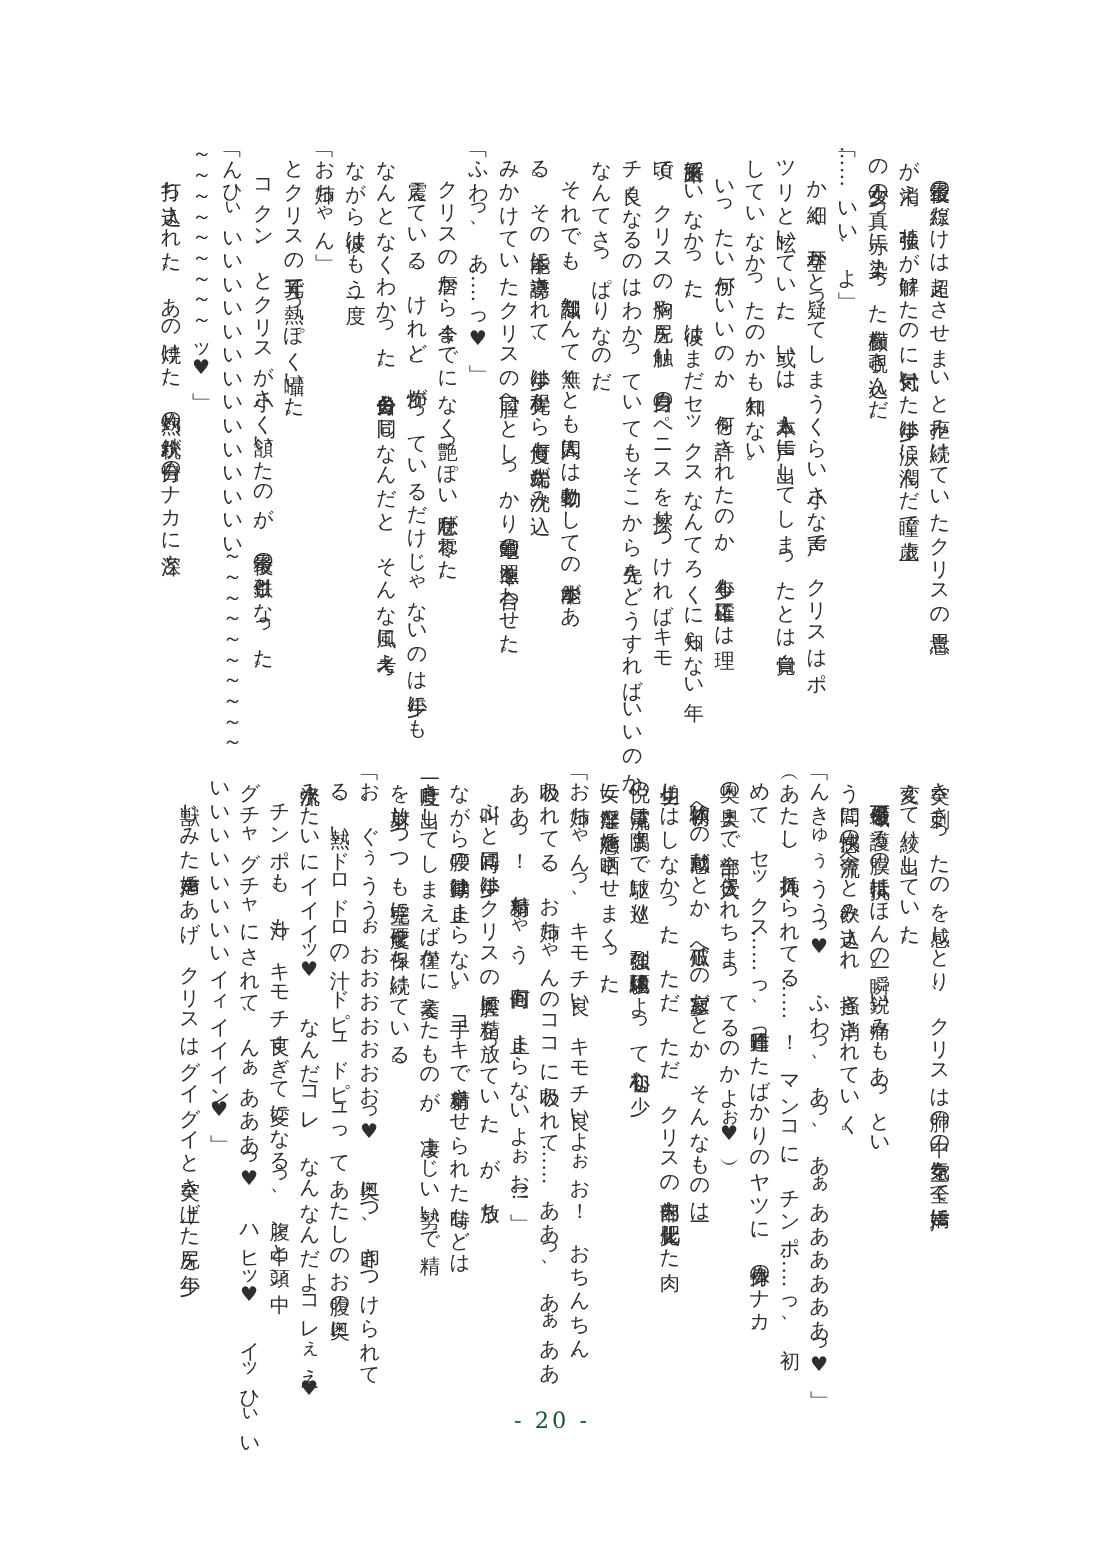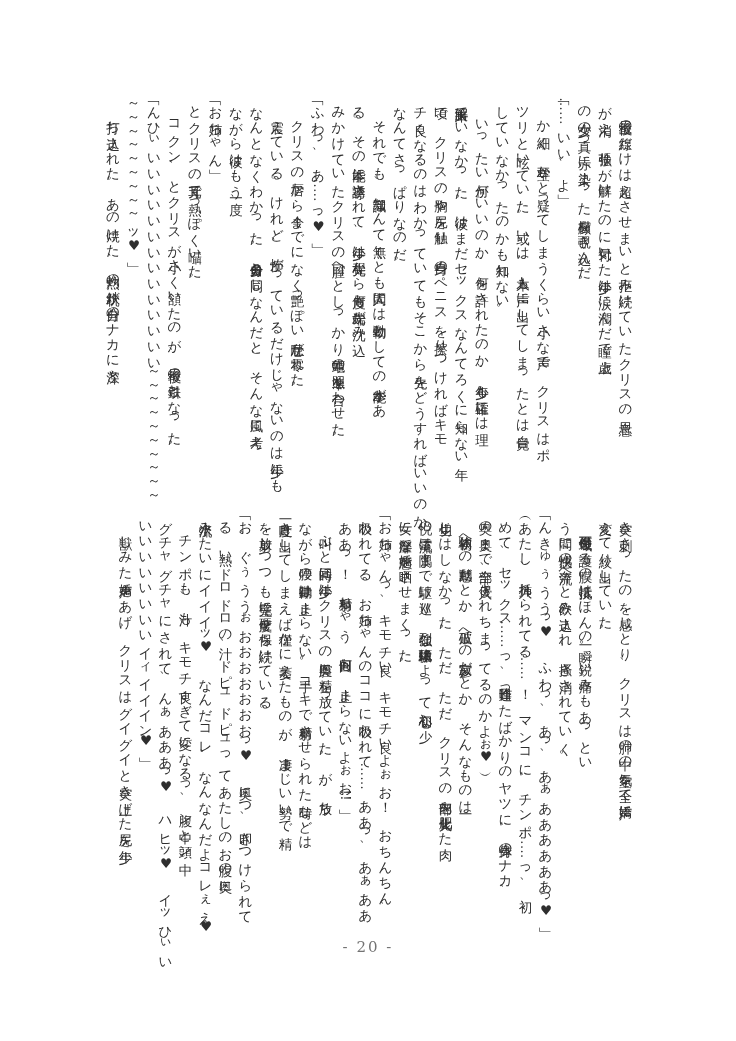--- a/index.html
+++ b/index.html
@@ -43,21 +43,21 @@
     white-space: pre;
     height: 100%;
   }
   .page-number {
     position: absolute;
     top: 938px;
     left: 0;
     width: 100%;
     text-align: center;
     font-size: 15px;
-    color: #737373;
+    color: #14532d;
     letter-spacing: 2px;
   }
 </style>
 </head>
 <body>
 
 <div class="page">
   <div class="vblock top">
       <div class="tcol">　最後の一線だけは超えさせまいと拒み続けていたクリスの意思</div>
       <div class="tcol">が消え、強張りが解けたのに気付いた少年は涙に潤んだ瞳で歳上</div>

